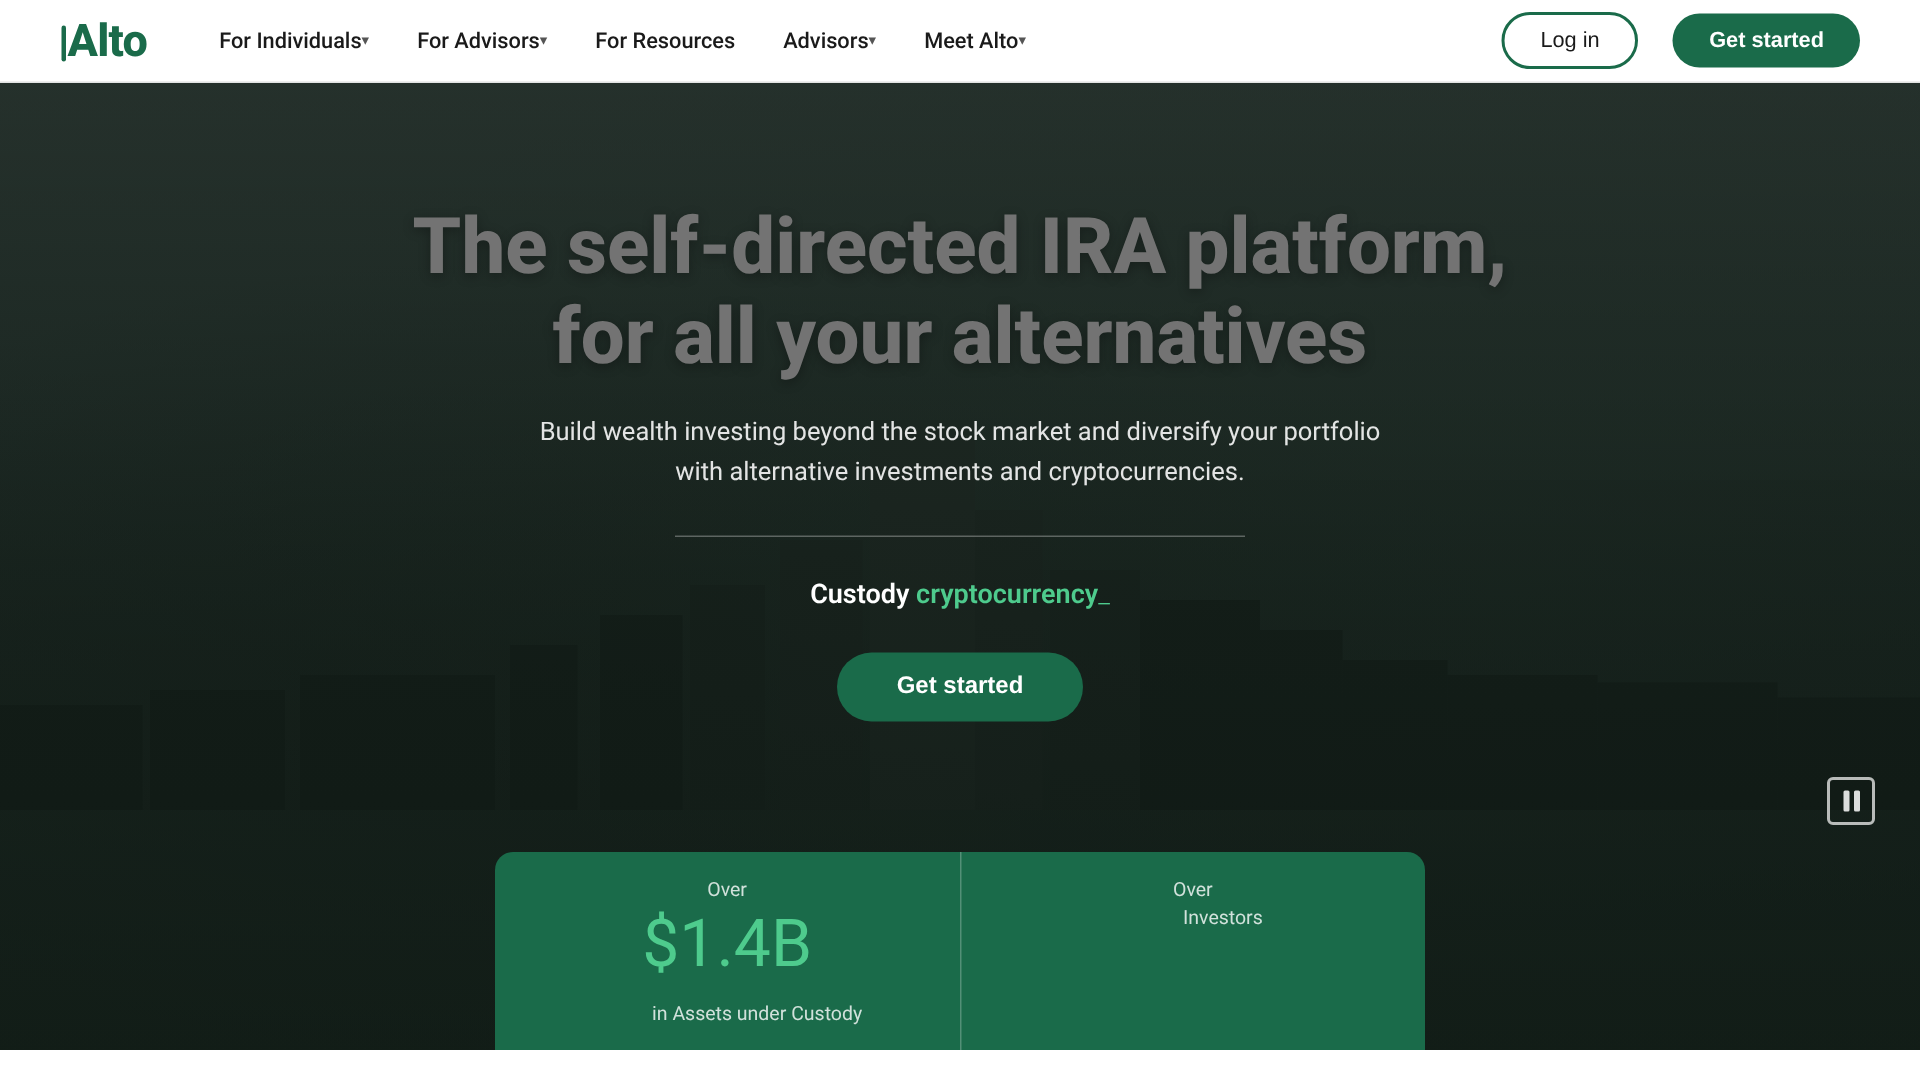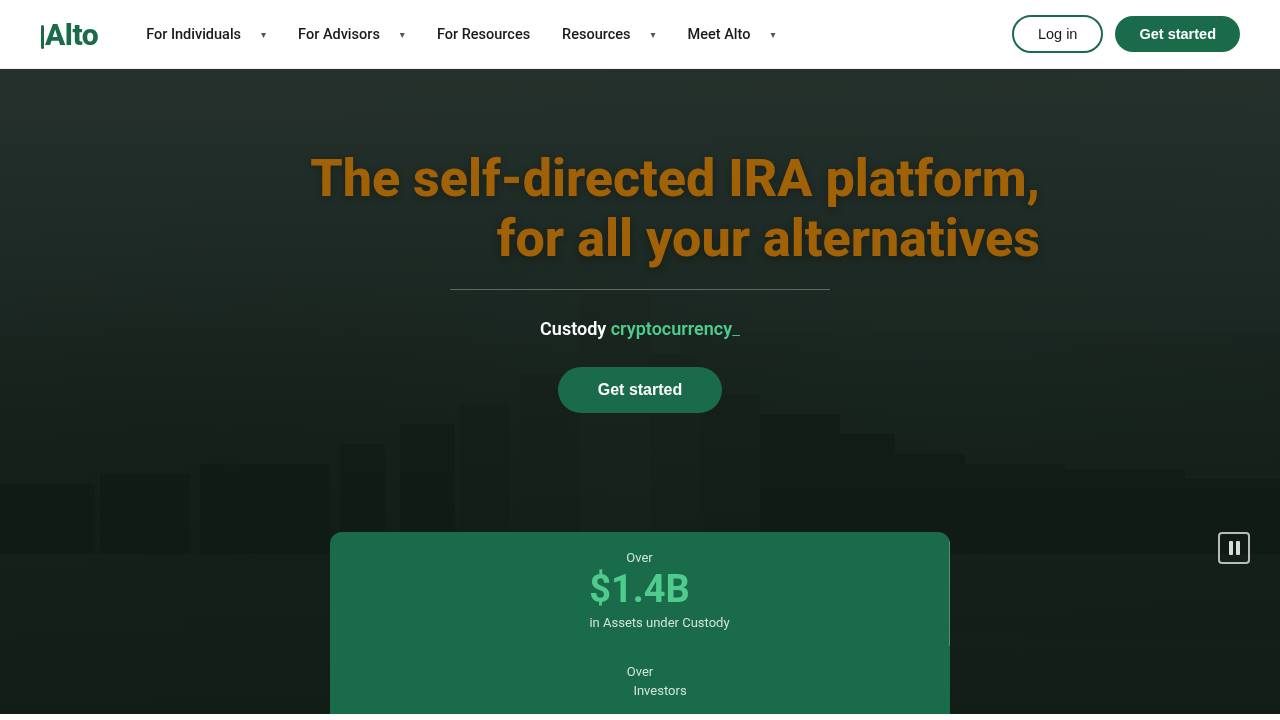--- a/index.html
+++ b/index.html
@@ -9,21 +9,21 @@
       width: 1280px;
       height: 720px;
       overflow: hidden;
     }
 
     
     .navbar {
       position: relative;
       z-index: 10;
       background: #fff;
-      height: 69px;
+      height: 55px;
       display: flex;
       align-items: center;
       padding: 0 40px;
       justify-content: space-between;
       border-bottom: 1px solid #eee;
     }
 
     .navbar-left {
       display: flex;
       align-items: center;
@@ -32,38 +32,38 @@
 
     .nav-links {
       display: flex;
       align-items: center;
       gap: 8px;
     }
 
     .nav-item {
       display: flex;
       align-items: center;
-      gap: 20px;
+      gap: 0;
       padding: 8px 12px;
       font-size: 14.5px;
       font-weight: 500;
       color: #1a1a1a;
       cursor: pointer;
       white-space: nowrap;
     }
 
     .chevron {
       font-size: 10px;
       color: #555;
     }
 
     .navbar-right {
       display: flex;
       align-items: center;
-      gap: 12px;
+      gap: 23px;
     }
 
     .btn-login {
       padding: 9px 24px;
       border: 2px solid #1a6b4a;
       border-radius: 50px;
       background: transparent;
       color: #1a1a1a;
       font-size: 14.5px;
       font-weight: 500;
@@ -193,25 +193,24 @@
       text-align: center;
       padding-top: 80px;
       width: 100%;
       max-width: 800px;
       margin: 0 auto;
     }
 
     .hero-title {
       font-size: 52px;
       font-weight: 800;
-      color: #a16207;
+      color: #737373;
       line-height: 1.15;
       margin-bottom: 20px;
       text-shadow: 0 2px 8px rgba(0,0,0,0.3);
-      text-align: right;
     }
 
     .hero-subtitle {
       font-size: 17px;
       color: rgba(255,255,255,0.88);
       line-height: 1.6;
       margin-bottom: 28px;
       max-width: 580px;
     }
 
@@ -258,21 +257,20 @@
       bottom: 0;
       left: 50%;
       transform: translateX(-50%);
       z-index: 3;
       width: 620px;
       background: #1a6b4a;
       border-radius: 12px 12px 0 0;
       display: flex;
       align-items: stretch;
       overflow: hidden;
-      flex-direction: column;
     }
 
     .stat-item {
       flex: 1;
       display: flex;
       flex-direction: column;
       align-items: center;
       padding: 18px 20px 16px;
       text-align: center;
     }
@@ -281,25 +279,25 @@
       border-right: 1px solid rgba(255,255,255,0.25);
     }
 
     .stat-label-top {
       font-size: 13px;
       color: rgba(255,255,255,0.8);
       margin-bottom: 4px;
     }
 
     .stat-value {
-      font-size: 38px;
-      font-weight: 700;
+      font-size: 44px;
+      font-weight: 400;
       color: #4ecb8d;
       line-height: 1.1;
-      margin-bottom: 4px;
+      margin-bottom: 16px;
     }
 
     .stat-label-bottom {
       font-size: 13px;
       color: rgba(255,255,255,0.8);
       padding-left: 40px;
     }
 
     
     .pause-btn {
@@ -360,21 +358,21 @@
         <span class="chevron">▾</span>
       </div>
       <div class="nav-item">
         <span>For Advisors</span>
         <span class="chevron">▾</span>
       </div>
       <div class="nav-item">
         <span>For Resources</span>
       </div>
       <div class="nav-item">
-        <span>Resources</span>
+        <span>Advisors</span>
         <span class="chevron">▾</span>
       </div>
       <div class="nav-item">
         <span>Meet Alto</span>
         <span class="chevron">▾</span>
       </div>
     </div>
   </div>
 
   <div class="navbar-right">
@@ -404,20 +402,21 @@
     <div class="building b13"></div>
     <div class="building b14"></div>
     <div class="building b15"></div>
     <div class="building b16"></div>
   </div>
 
   <div class="hero-bg"></div>
 
   <div class="hero-content">
     <h1 class="hero-title">The self-directed IRA platform, for all your alternatives</h1>
+    <p class="hero-subtitle">Build wealth investing beyond the stock market and diversify your portfolio with alternative investments and cryptocurrencies.</p>
     <div class="hero-divider"></div>
     <p class="hero-explore">
       <span>Custody </span><span class="hero-explore-link">cryptocurrency</span><span class="hero-explore-cursor">_</span>
     </p>
     <button class="btn-get-started-hero">Get started</button>
   </div>
 
   <div class="pause-btn">
     <div class="pause-bar"></div>
     <div class="pause-bar"></div>

